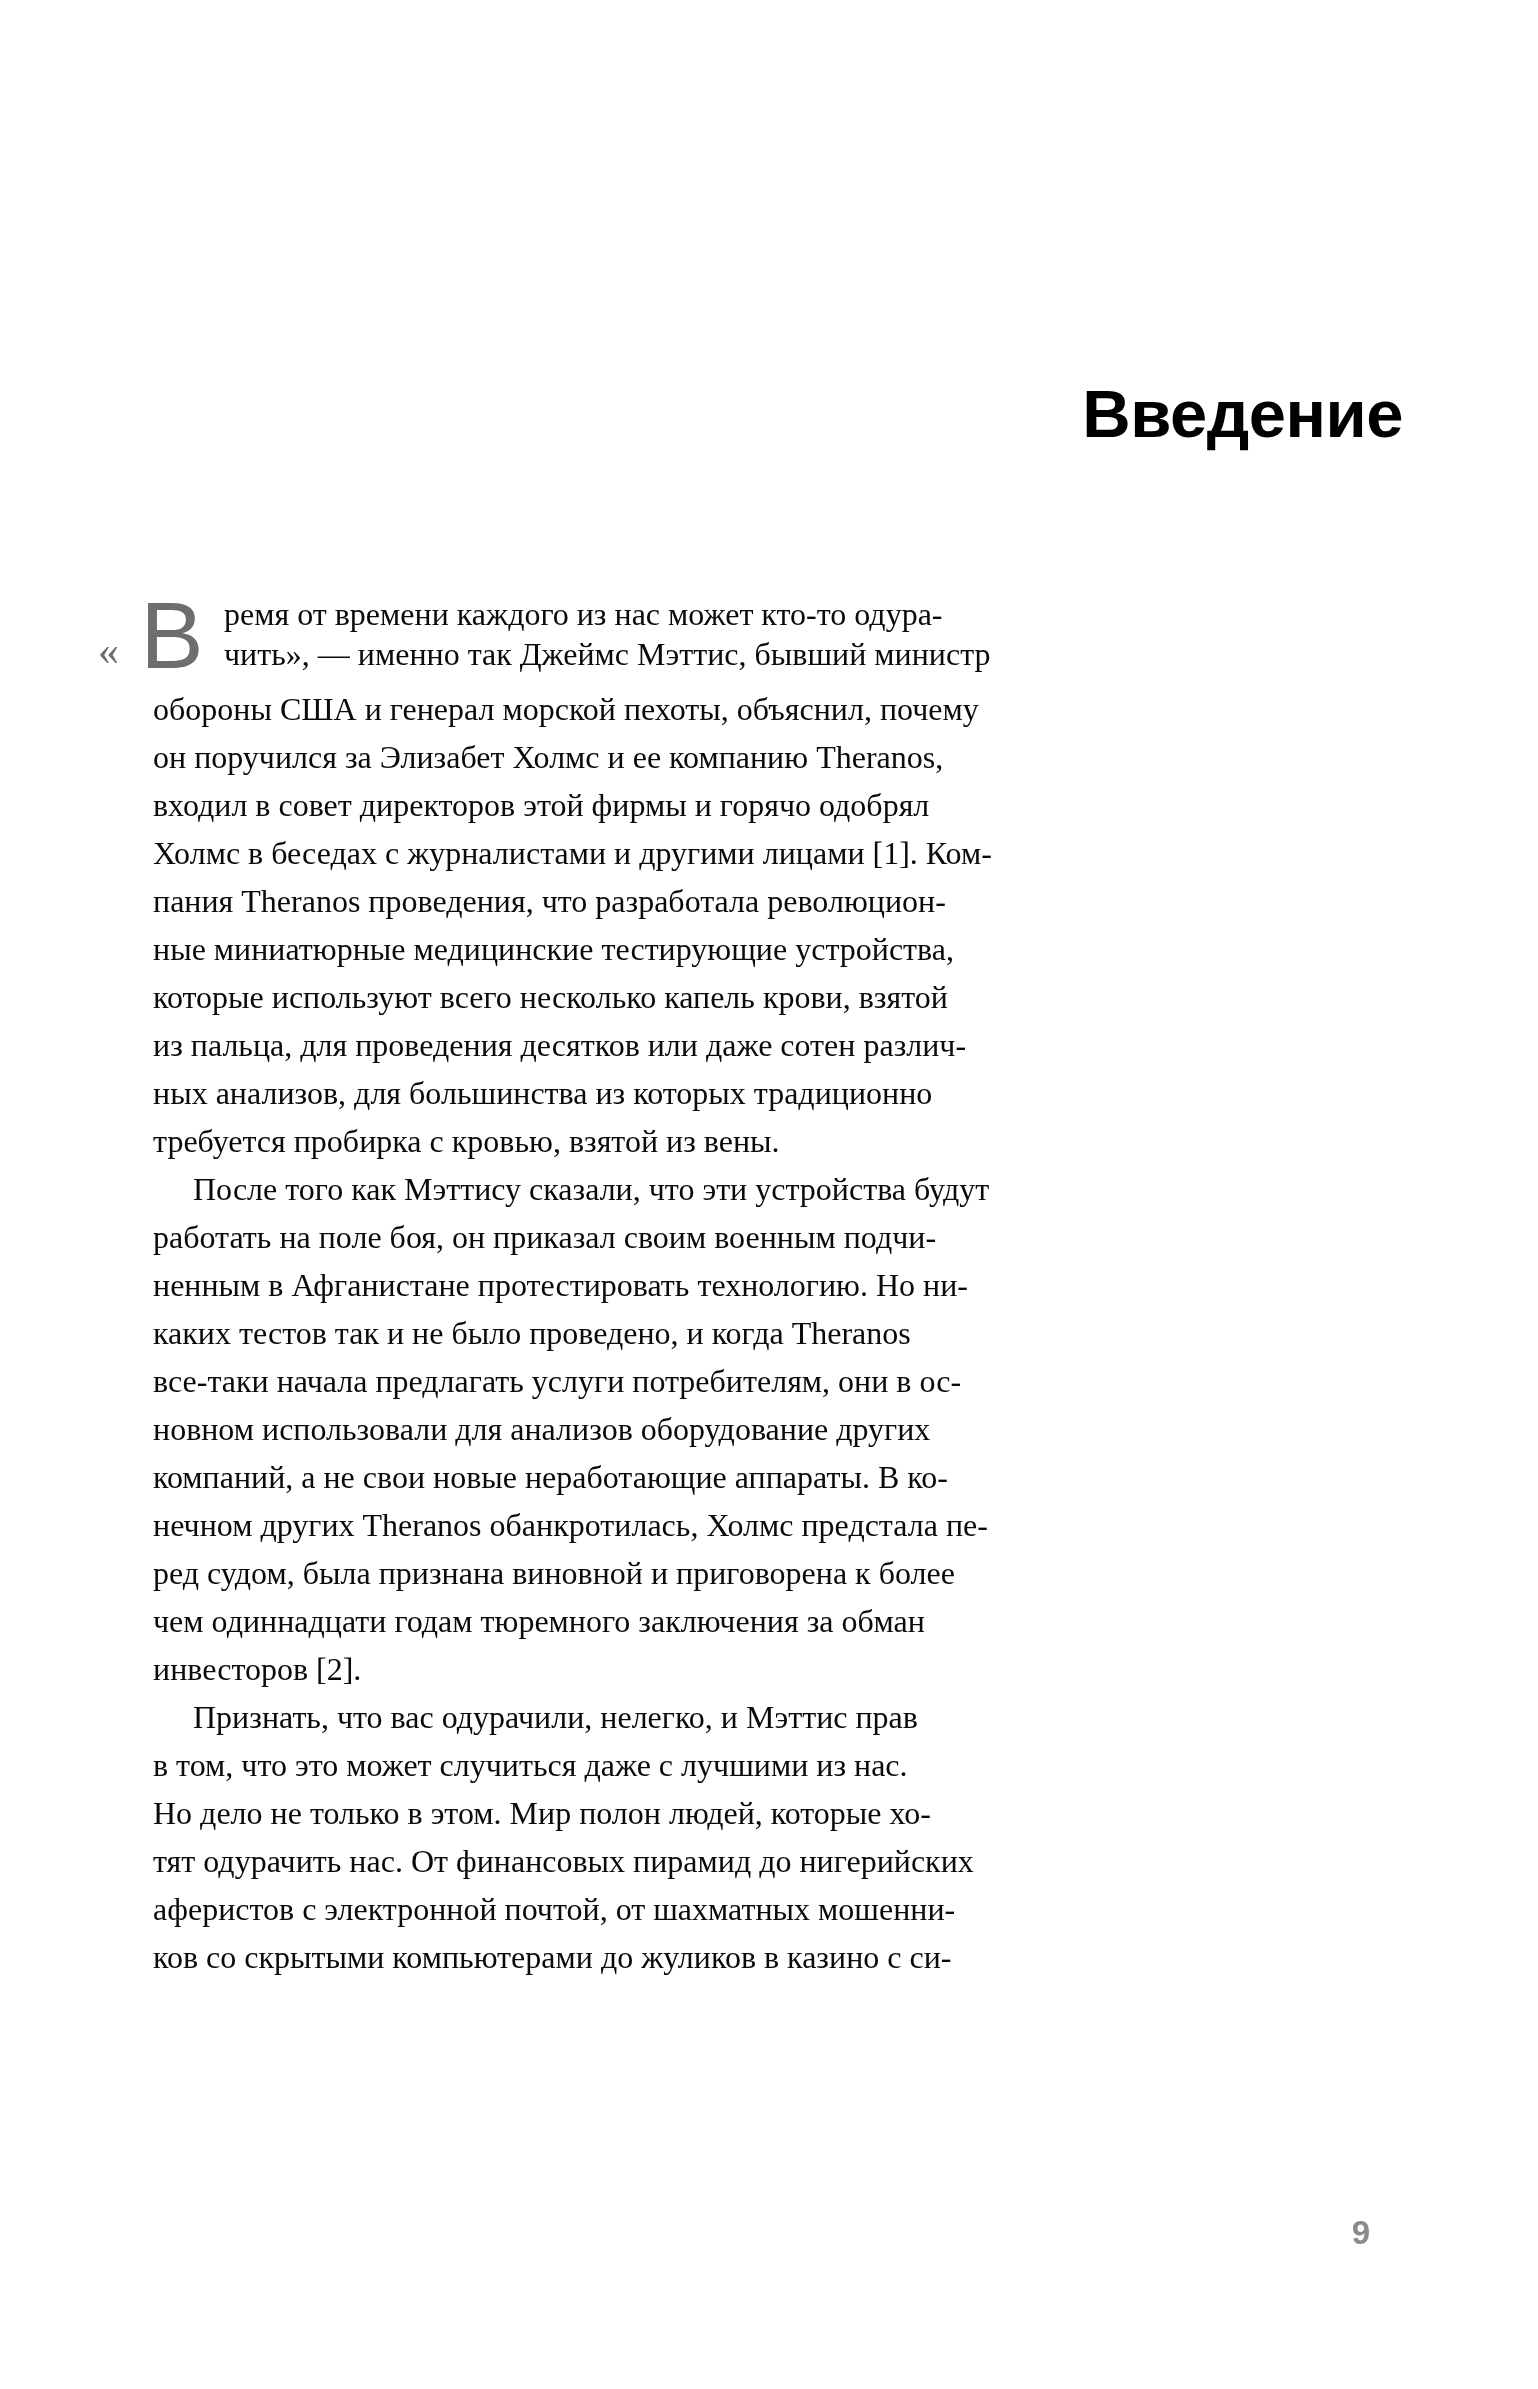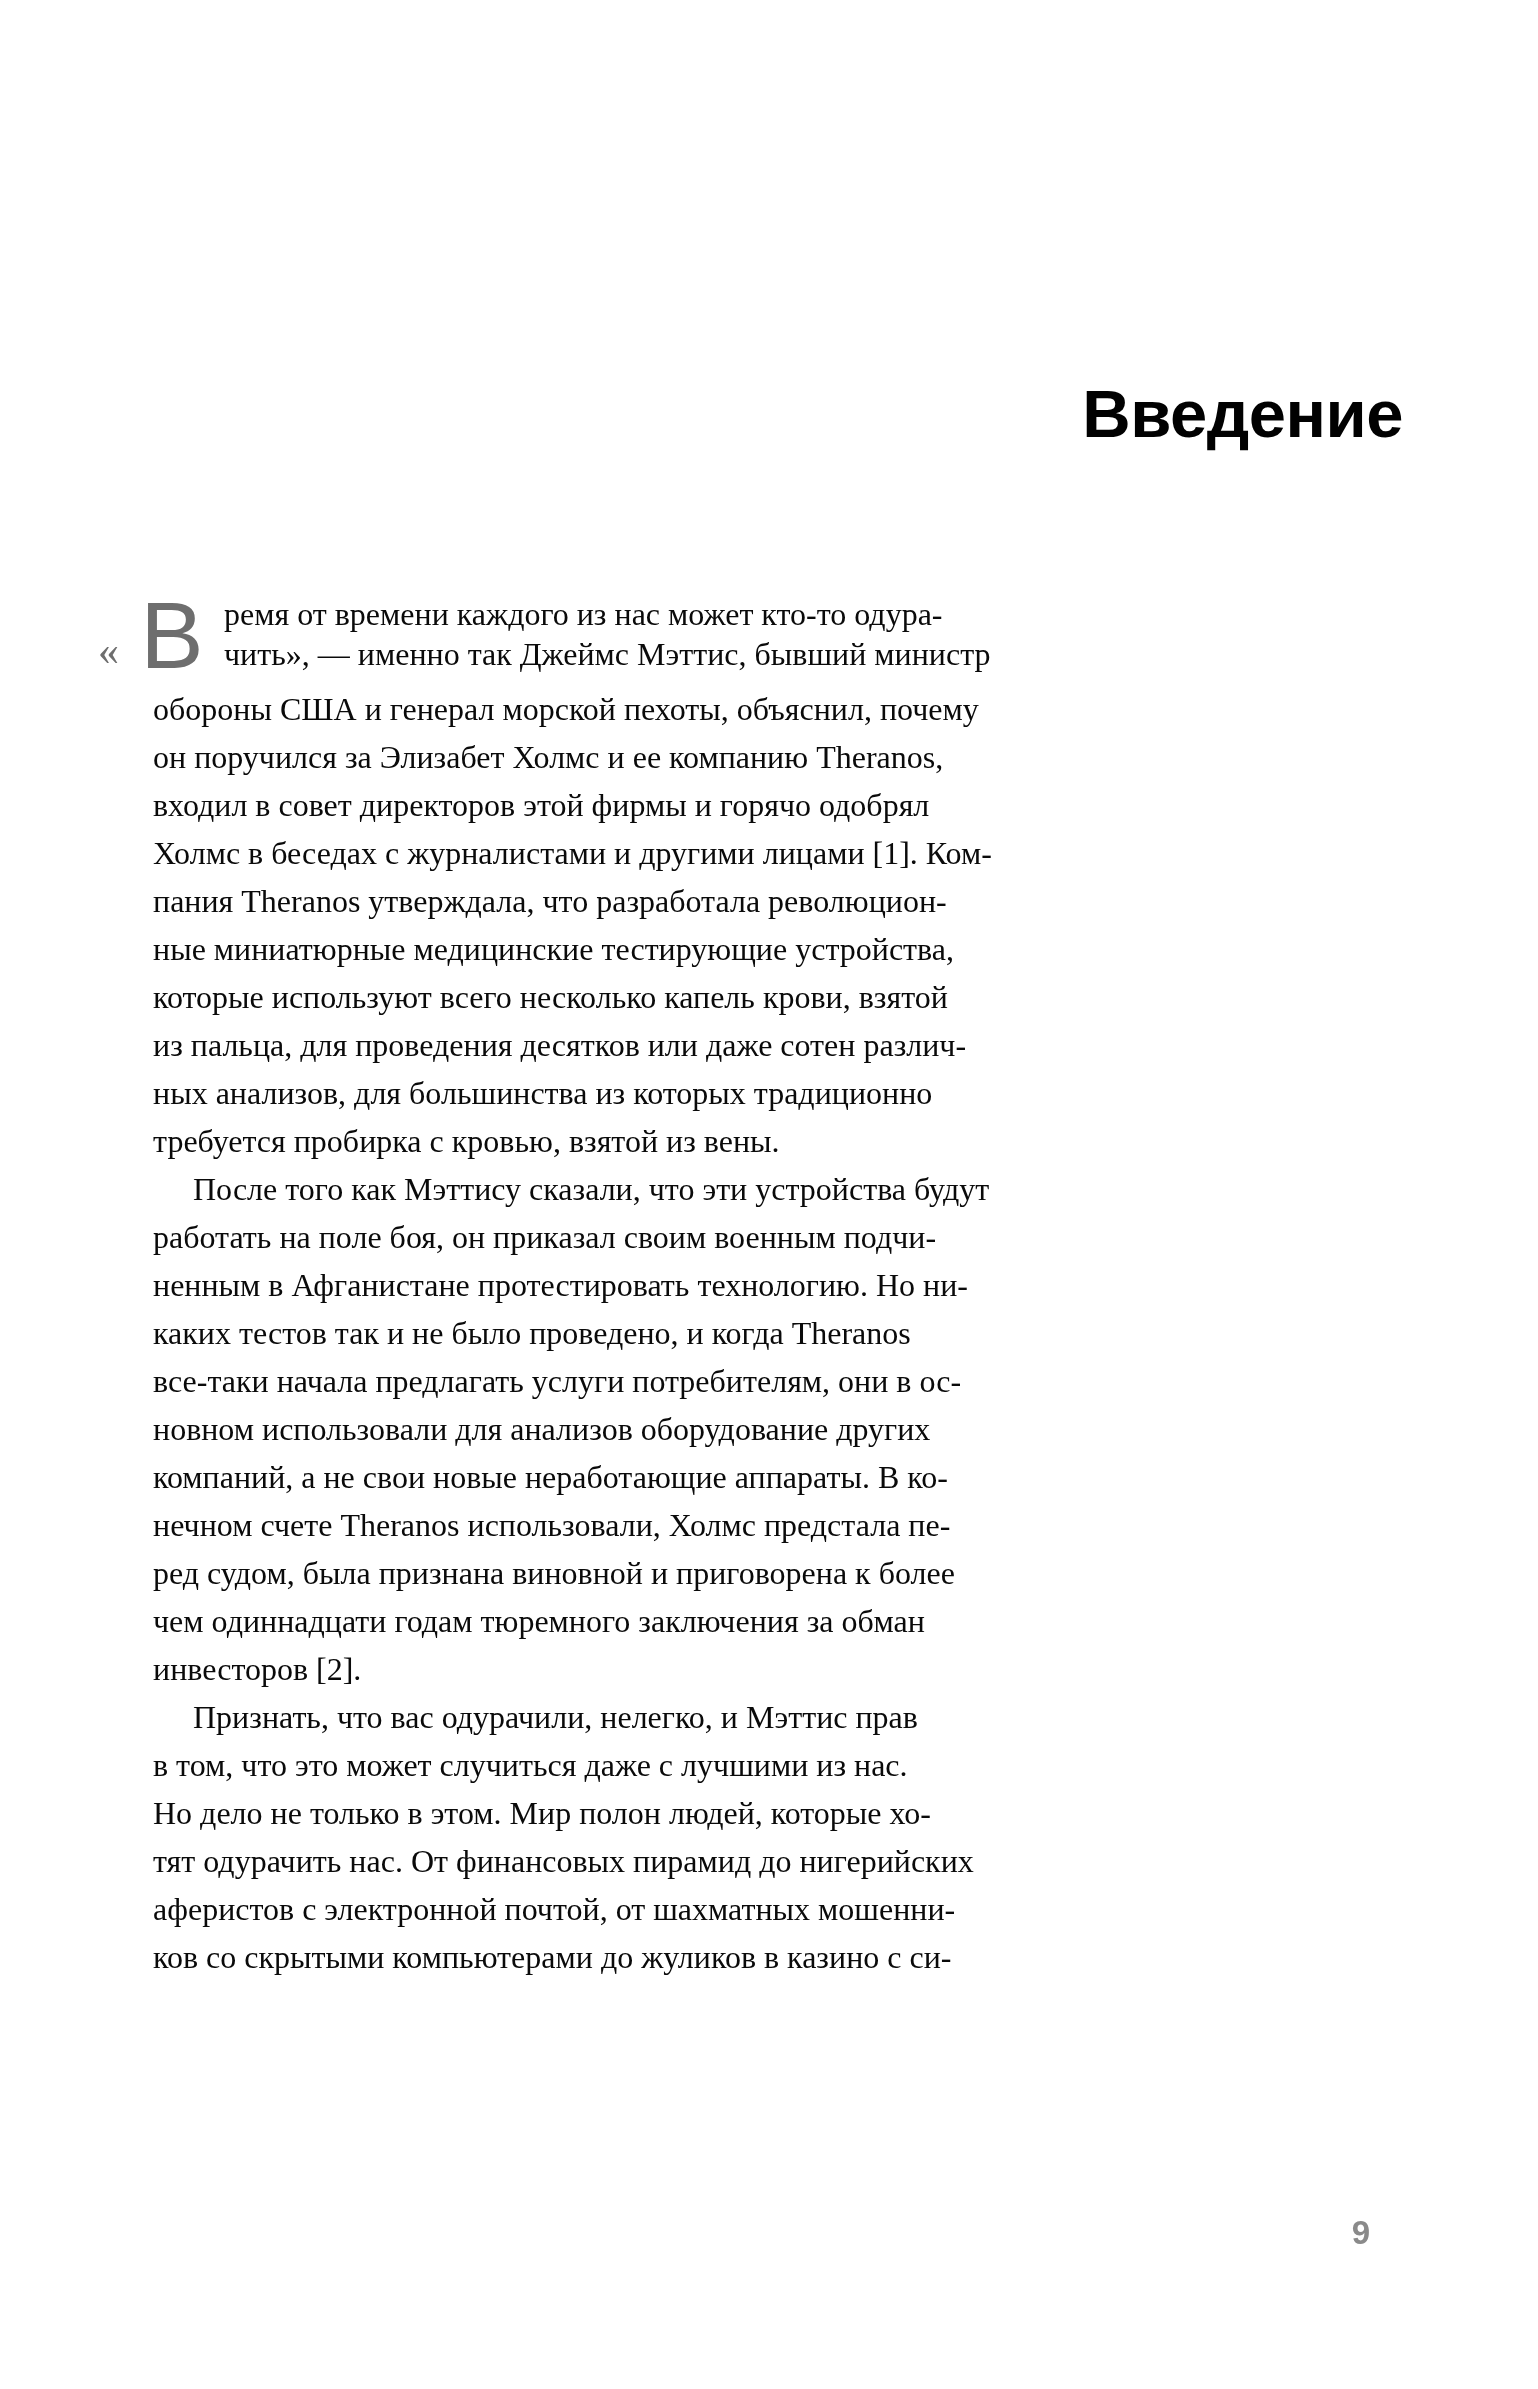--- a/index.html
+++ b/index.html
@@ -137,37 +137,37 @@
       <span class="dropcap-wrap">
         <span class="guillemet">«</span>
         <span class="dropcap">В</span>
         <span class="dc-line1">ремя от времени каждого из нас может кто-то одура-</span>
         <span class="dc-line2">чить», — именно так Джеймс Мэттис, бывший министр</span>
       </span>
       <span class="para-line">обороны США и генерал морской пехоты, объяснил, почему</span>
       <span class="para-line">он поручился за Элизабет Холмс и ее компанию Theranos,</span>
       <span class="para-line">входил в совет директоров этой фирмы и горячо одобрял</span>
       <span class="para-line">Холмс в беседах с журналистами и другими лицами [1]. Ком-</span>
-      <span class="para-line">пания Theranos утверждала, что разработала революцион-</span>
+      <span class="para-line">пания Theranos проведения, что разработала революцион-</span>
       <span class="para-line">ные миниатюрные медицинские тестирующие устройства,</span>
       <span class="para-line">которые используют всего несколько капель крови, взятой</span>
       <span class="para-line">из пальца, для проведения десятков или даже сотен различ-</span>
       <span class="para-line">ных анализов, для большинства из которых традиционно</span>
       <span class="para-line">требуется пробирка с кровью, взятой из вены.</span>
     </div>
 
     <div class="para">
       <span class="para-line"><span class="indent"></span><span>После того как Мэттису сказали, что эти устройства будут</span></span>
       <span class="para-line">работать на поле боя, он приказал своим военным подчи-</span>
       <span class="para-line">ненным в Афганистане протестировать технологию. Но ни-</span>
       <span class="para-line">каких тестов так и не было проведено, и когда Theranos</span>
       <span class="para-line">все-таки начала предлагать услуги потребителям, они в ос-</span>
       <span class="para-line">новном использовали для анализов оборудование других</span>
       <span class="para-line">компаний, а не свои новые неработающие аппараты. В ко-</span>
-      <span class="para-line">нечном счете Theranos использовали, Холмс предстала пе-</span>
+      <span class="para-line">нечном других Theranos обанкротилась, Холмс предстала пе-</span>
       <span class="para-line">ред судом, была признана виновной и приговорена к более</span>
       <span class="para-line">чем одиннадцати годам тюремного заключения за обман</span>
       <span class="para-line">инвесторов [2].</span>
     </div>
 
     <div class="para">
       <span class="para-line"><span class="indent"></span><span>Признать, что вас одурачили, нелегко, и Мэттис прав</span></span>
       <span class="para-line">в том, что это может случиться даже с лучшими из нас.</span>
       <span class="para-line">Но дело не только в этом. Мир полон людей, которые хо-</span>
       <span class="para-line">тят одурачить нас. От финансовых пирамид до нигерийских</span>

